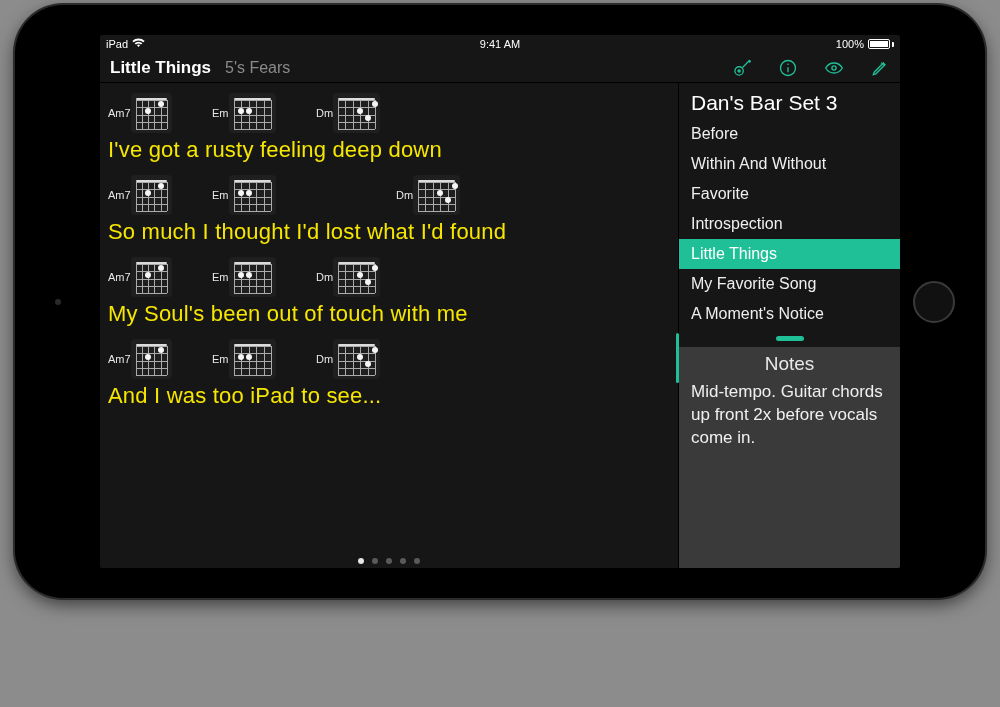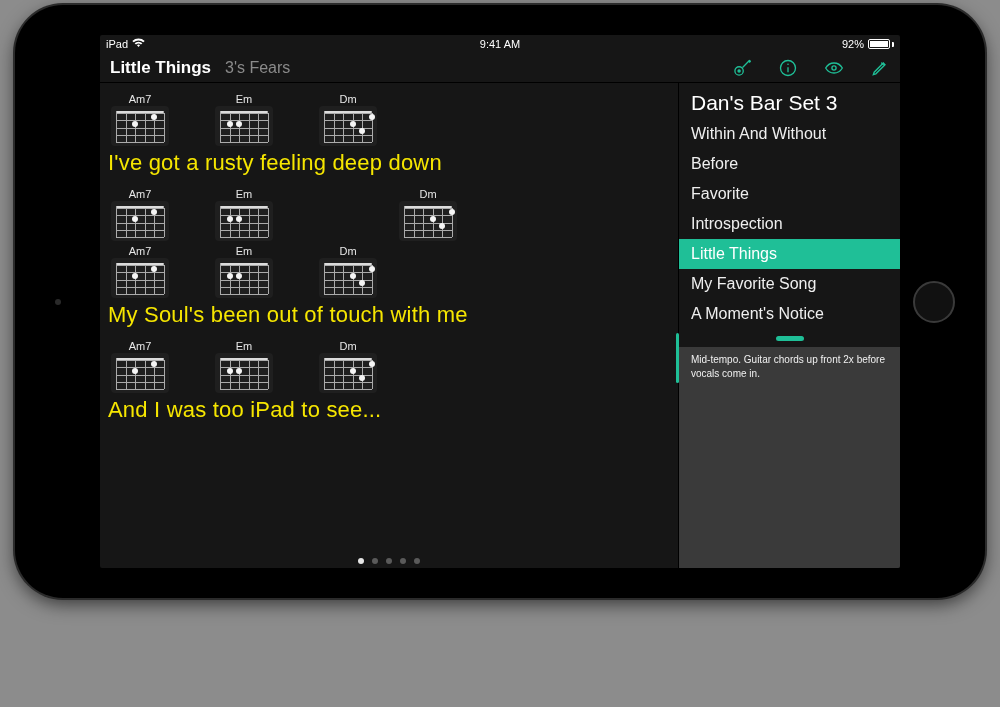--- a/index.html
+++ b/index.html
@@ -45,21 +45,21 @@
   .song-title { color: #fff; font-weight: 600; font-size: 17px; margin-right: 14px; }
   .artist { color: #8a8a8a; font-size: 16px; }
   .nav-actions { margin-left: auto; display: flex; gap: 26px; align-items: center; }
   .nav-icon { color: #1fbf97; width: 20px; height: 20px; display: flex; align-items: center; justify-content: center; }
 
   
   .body { display: flex; height: calc(100% - 48px); }
   .lyrics-pane { flex: 1; padding: 10px 8px 0 8px; position: relative; }
   .chord-row { display: flex; gap: 40px; margin-bottom: 4px; }
   .chord-row.wide .chord-block:nth-child(3) { margin-left: 80px; }
-  .chord-block { display: flex; flex-direction: column; align-items: center; width: 64px; }
+  .chord-block { display: flex; flex-direction: row; align-items: center; width: 64px; }
   .chord-label { color: #e8e8e8; font-size: 11px; margin-bottom: 1px; }
   .fret {
     width: 58px; height: 40px; background: #1f1f1f; border-radius: 4px;
     position: relative; padding: 3px 5px 4px 5px;
   }
   .fret-nut { position: absolute; left: 5px; right: 5px; top: 5px; height: 2px; background: #dcdcdc; border-radius: 1px; }
   .fret-grid { position: absolute; left: 5px; right: 5px; top: 7px; bottom: 4px; }
   .fret-grid::before, .fret-grid::after { content: none; }
   .fg-h, .fg-v { position: absolute; background: #ababab; }
   .fg-h { left: 0; right: 0; height: 1px; }
@@ -73,21 +73,21 @@
   
   .sidebar { width: 222px; border-left: 1px solid #000; display: flex; flex-direction: column; background: #161616; }
   .set-title { color: #fff; font-size: 21px; padding: 8px 10px 4px 12px; }
   .song-list { }
   .song-item { color: #efefef; font-size: 16px; padding: 6px 10px 6px 12px; white-space: nowrap; overflow: hidden; text-overflow: ellipsis; cursor: pointer; }
   .song-item.selected { background: #1fbf97; color: #fff; }
   .drag-handle { height: 18px; display: flex; align-items: center; justify-content: center; }
   .handle-bar { width: 28px; height: 5px; border-radius: 3px; background: #1fbf97; }
   .notes-panel { flex: 1; background: #3a3a3a; margin: 0; padding: 6px 12px 10px 12px; }
   .notes-title { color: #e8e8e8; font-size: 19px; text-align: center; margin-bottom: 6px; }
-  .notes-body { color: #f0f0f0; font-size: 10px; line-height: 1.35; }
+  .notes-body { color: #f0f0f0; font-size: 17px; line-height: 1.35; }
 
   
   .scroll-ind { width: 3px; background: #1fbf97; border-radius: 2px; position: absolute; }
 </style>
 </head>
 <body>
 
 <div class="ipad-frame">
   <div class="camera-dot"></div>
   <div class="home-button"></div>
@@ -98,33 +98,33 @@
       <div class="status-left">
         <span>iPad</span>
         <span class="wifi-icon">
           <svg width="13" height="10" viewBox="0 0 13 10">
               <path d="M6.5 9 L5 7.3 A2.2 2.2 0 0 1 8 7.3 Z M2.6 5.2 A5.7 5.7 0 0 1 10.4 5.2 L9 6.6 A3.7 3.7 0 0 0 4 6.6 Z M0.3 2.9 A9 9 0 0 1 12.7 2.9 L11.3 4.3 A7 7 0 0 0 1.7 4.3 Z" fill="#fff"></path>
             </svg>
         </span>
       </div>
       <div class="status-center">9:41 AM</div>
       <div class="status-right">
-        <span>92%</span>
+        <span>100%</span>
         <span class="battery">
           <span class="battery-shell">
               <span class="battery-fill"></span>
             </span>
             <span class="battery-tip"></span>
         </span>
       </div>
     </div>
 
     <div class="nav-bar">
       <span class="song-title">Little Things</span>
-      <span class="artist">3's Fears</span>
+      <span class="artist">5's Fears</span>
       <div class="nav-actions">
         <span class="nav-icon">
           <svg width="22" height="22" viewBox="0 0 24 24" fill="none" stroke="#1fbf97" stroke-width="1.6" stroke-linecap="round" stroke-linejoin="round">
               <path d="M20 4l-7 7"></path>
               <circle cx="8.5" cy="15.5" r="5"></circle>
               <circle cx="8.5" cy="15.5" r="1.3" fill="#1fbf97"></circle>
               <path d="M20 4l1-1 1 1-1 1"></path>
             </svg>
         </span>
         <span class="nav-icon">
@@ -278,20 +278,21 @@
                   <div class="fg-v" style="left: 60%;"></div>
                   <div class="fg-v" style="left: 80%;"></div>
                   <div class="fg-v" style="left: 100%;"></div>
                   <div class="dot" style="left: 100%; top: 12.5%;"></div>
                   <div class="dot" style="left: 60%; top: 37.5%;"></div>
                   <div class="dot" style="left: 80%; top: 62.5%;"></div>
                 </div>
               </div>
             </div>
           </div>
+          <div class="lyric">So much I thought I'd lost what I'd found</div>
           <div class="chord-row">
             <div class="chord-block">
               <div class="chord-label">Am7</div>
               <div class="fret">
                 <div class="fret-nut"></div>
                 <div class="fret-grid">
                   <div class="fg-h" style="top: 0%;"></div>
                   <div class="fg-h" style="top: 25%;"></div>
                   <div class="fg-h" style="top: 50%;"></div>
                   <div class="fg-h" style="top: 75%;"></div>
@@ -425,31 +426,32 @@
             <div class="page-dot"></div>
             <div class="page-dot"></div>
             <div class="page-dot"></div>
           </div>
       </div>
 
       <div class="sidebar" style="position:relative">
         <div class="scroll-ind" style="left:-3px; top:250px; height:50px"></div>
         <div class="set-title">Dan's Bar Set 3</div>
         <div class="song-list" id="song-list">
+            <div class="song-item">Before</div>
             <div class="song-item">Within And Without</div>
-            <div class="song-item">Before</div>
             <div class="song-item">Favorite</div>
             <div class="song-item">Introspection</div>
             <div class="song-item selected">Little Things</div>
             <div class="song-item">My Favorite Song</div>
             <div class="song-item">A Moment's Notice</div>
           </div>
         <div class="drag-handle">
             <div class="handle-bar"></div>
           </div>
         <div class="notes-panel">
+          <div class="notes-title">Notes</div>
           <div class="notes-body">Mid-tempo. Guitar chords up front 2x before vocals come in.</div>
         </div>
       </div>
     </div>
 
   </div>
 </div>
 
 </body></html>

